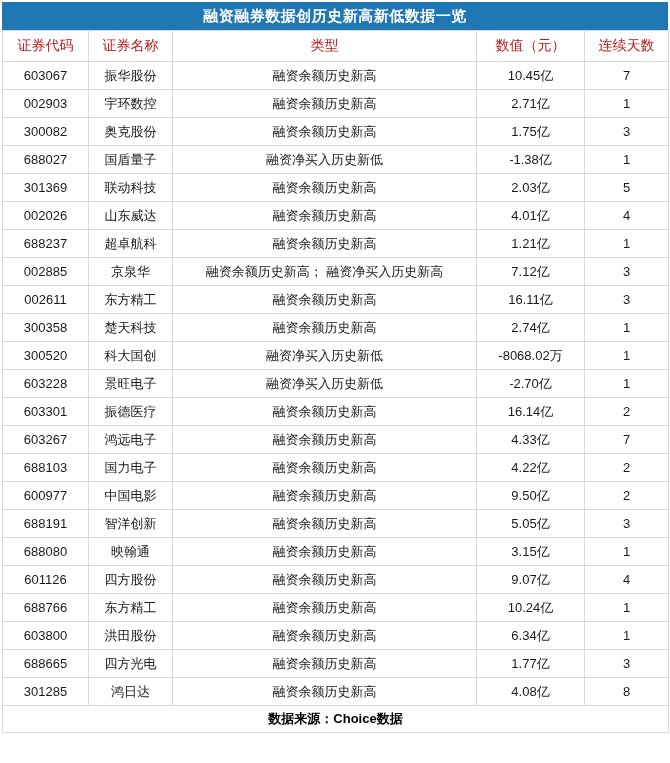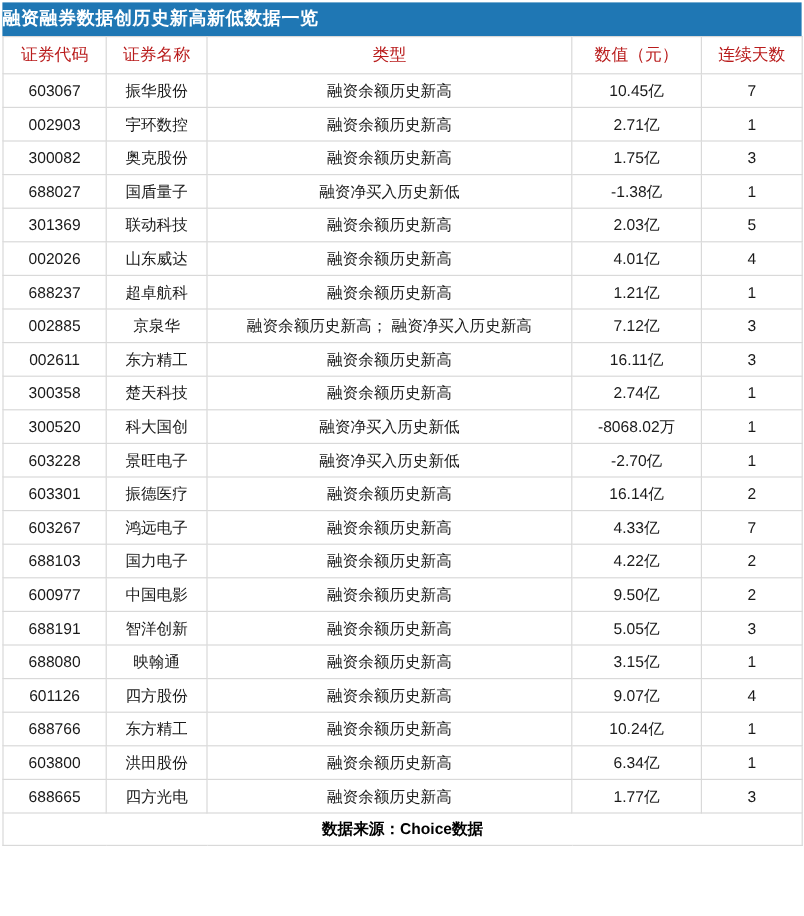--- a/index.html
+++ b/index.html
@@ -19,21 +19,21 @@
     padding:2px;
   }
   .sheet{width:666px;}
   .title-bar{
     background:var(--title-bg);
     color:var(--title-fg);
     font-size:15px;
     font-weight:bold;
     height:28px;
     line-height:28px;
-    text-align:left;
+    text-align:center;
     letter-spacing:.5px;
   }
   table{
     width:666px;
     border-collapse:collapse;
     table-layout:fixed;
     background:var(--row-bg);
   }
   th,td{
     border:1px solid var(--grid);
@@ -231,20 +231,27 @@
           <td>6.34亿</td>
           <td>1</td>
         </tr>
         <tr>
           <td>688665</td>
           <td>四方光电</td>
           <td>融资余额历史新高</td>
           <td>1.77亿</td>
           <td>3</td>
         </tr>
+        <tr>
+          <td>301285</td>
+          <td>鸿日达</td>
+          <td>融资余额历史新高</td>
+          <td>4.08亿</td>
+          <td>8</td>
+        </tr>
       </tbody>
     <tfoot>
       <tr>
         <td colspan="5">数据来源：Choice数据</td>
       </tr>
     </tfoot>
   </table>
 </div>
 
 </body></html>

